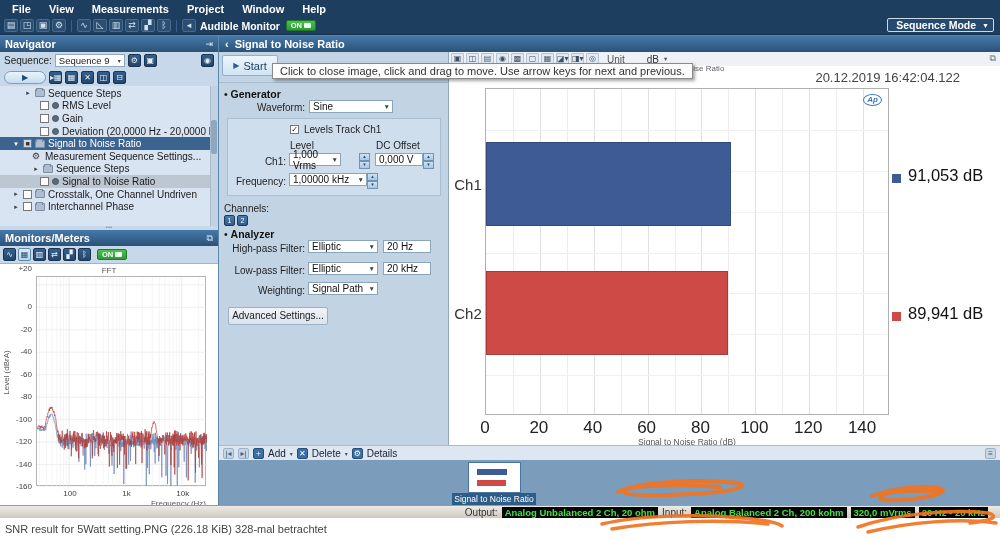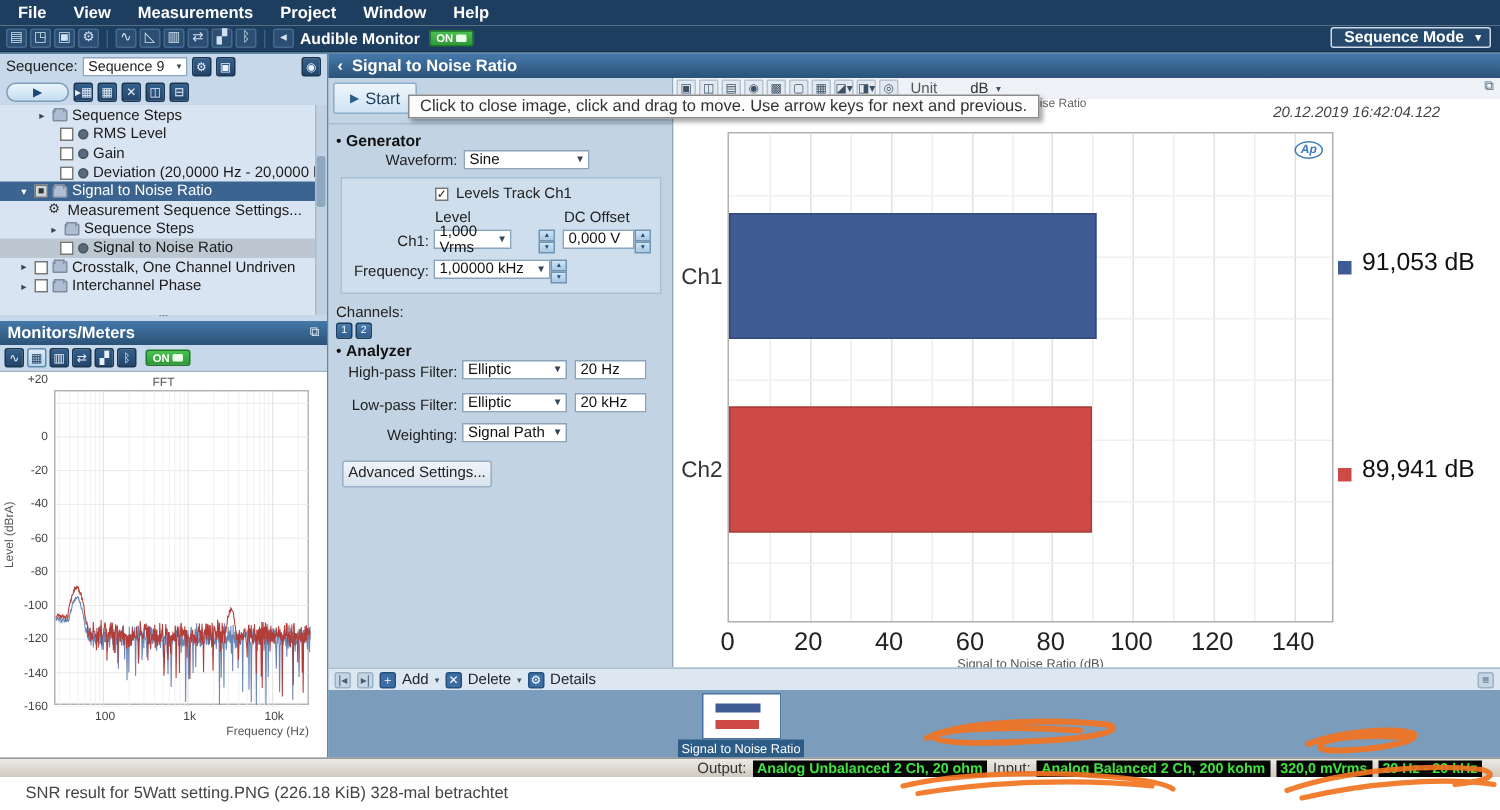--- a/index.html
+++ b/index.html
@@ -82,21 +82,21 @@
   .advbtn { position:absolute; left:9px; top:255px; width:100px; height:18px; background:linear-gradient(#f0f4f9,#d9e4ee); border:1px solid #9ab0c4; border-radius:2px; font-size:10px; color:#222; text-align:center; line-height:16px; }
 
   .graphpane { position:absolute; left:230px; top:16px; width:551px; height:393px; background:#fff; }
   .gp-strip { position:absolute; left:0; top:0; width:551px; height:14px; background:#eef2f7; display:flex; align-items:center; gap:2px; padding-left:2px; }
   .gp-ico { width:13px; height:12px; background:#e2e9f1; border:1px solid #b5c4d2; border-radius:1px; color:#3c5166; font-size:8px; line-height:10px; text-align:center; font-family:"DejaVu Sans",sans-serif; }
   .unitlbl { font-size:10px; color:#555; margin-left:6px; }
   .unitval { font-size:10px; color:#333; margin-left:20px; display:flex; gap:5px; align-items:center; }
   .unitval b { font-size:6.5px; color:#456; }
   .undock { position:absolute; right:4px; top:1px; font-size:9px; color:#5a7186; font-family:"DejaVu Sans",sans-serif; }
   .gtitle { position:absolute; left:36px; width:404px; top:12px; text-align:center; font-size:8px; color:#666; }
-  .gstamp { position:absolute; right:40px; top:18px; font-size:10px; color:#444;font-style:italic; }
+  .gstamp { position:absolute; right:40px; top:18px; font-size:13px; color:#444; }
   .plot { position:absolute; left:36px; top:36px; width:404px; height:327px; border:1px solid #b0b0b0; background:#fff; }
   .vgrid { position:absolute; top:0; bottom:0; width:1px; background:#e0e0e0; }
   .vgrid.minor { background:#ededed; }
   .hgrid { position:absolute; left:0; right:0; height:1px; background:#f0f0f0; }
   .bar { position:absolute; left:0; }
   .bar.b0 { top:53px; height:84px; background:#3e5b95; border:1px solid #324a7a; }
   .bar.b1 { top:182px; height:84px; background:#cd4a46; border:1px solid #a83b38; }
   .aplogo { position:absolute; right:6px; top:5px; width:19px; height:12px; border:1.5px solid #3a7abf; border-radius:50%; color:#3a7abf; font-size:8px; font-weight:bold; font-style:italic; text-align:center; line-height:9px; }
   .catlab { position:absolute; left:4px; width:30px; text-align:center; font-size:15px; color:#333; }
   .legend-sq { position:absolute; width:9px; height:9px; }
@@ -115,21 +115,21 @@
   .thumb { position:absolute; left:249px; top:2px; width:53px; height:31px; background:#fff; border:1px solid #4a75a0; }
   .thumb .mb1 { position:absolute; left:8px; top:6px; height:6px; background:#3e5b95; }
   .thumb .mb2 { position:absolute; left:8px; top:17px; height:6px; background:#cd4a46; }
   .thumblab { position:absolute; left:233px; top:33px; width:84px; height:12px; background:#2d5d86; color:#fff; font-size:8.5px; text-align:center; line-height:12px; white-space:nowrap; }
 
   
   .statusbar { position:absolute; left:0; top:505px; width:1000px; height:13px; background:linear-gradient(#eceae5,#cfcabf); border-top:1px solid #9a9a9a; display:flex; align-items:center; justify-content:flex-end; gap:4px; padding-right:12px; }
   .stlab { font-size:10px; color:#333; }
   .badge { background:#050505; color:#3fe43f; font-size:9.5px; font-weight:bold; padding:0 3px; line-height:11px; }
   .caption { position:absolute; left:0; top:518px; width:1000px; height:22px; background:#fff; }
-  .caption span { position:absolute; left:5px; top:5px; font-size:11px; color:#444;margin-left:12px; }
+  .caption span { position:absolute; left:5px; top:5px; font-size:11px; color:#444; }
 
   .tooltip { position:absolute; left:272px; top:63px; height:16px; background:#fcfcfc; border:1px solid #8a8a8a; box-shadow:2px 2px 3px rgba(0,0,0,.35); font-size:11px; color:#333; padding:1px 7px; white-space:nowrap; z-index:60; }
   .scribbles { position:absolute; inset:0; z-index:70; pointer-events:none; }
 </style>
 </head>
 <body>
 
 <div class="screen">
 
   <div class="menubar">
@@ -162,20 +162,25 @@
       </span>
     <span class="seqmode">
         <span>Sequence Mode</span>
         <b>▼</b>
       </span>
   </div>
 
   <div class="workspace">
 
     <div class="leftcol">
+      <div class="phead">
+        <span>Navigator</span>
+        <span class="sp"></span>
+        <span class="hico">⇥</span>
+      </div>
 
       <div class="navrow">
         <span class="lbl">Sequence:</span>
         <span class="mini-select" style="width:70px">
             <span>Sequence 9</span>
             <b style="font-size:6px;color:#345">▾</b>
           </span>
         <span class="sq-ico">⚙</span>
         <span class="sq-ico">▣</span>
         <span class="sp" style="flex:1"></span>

